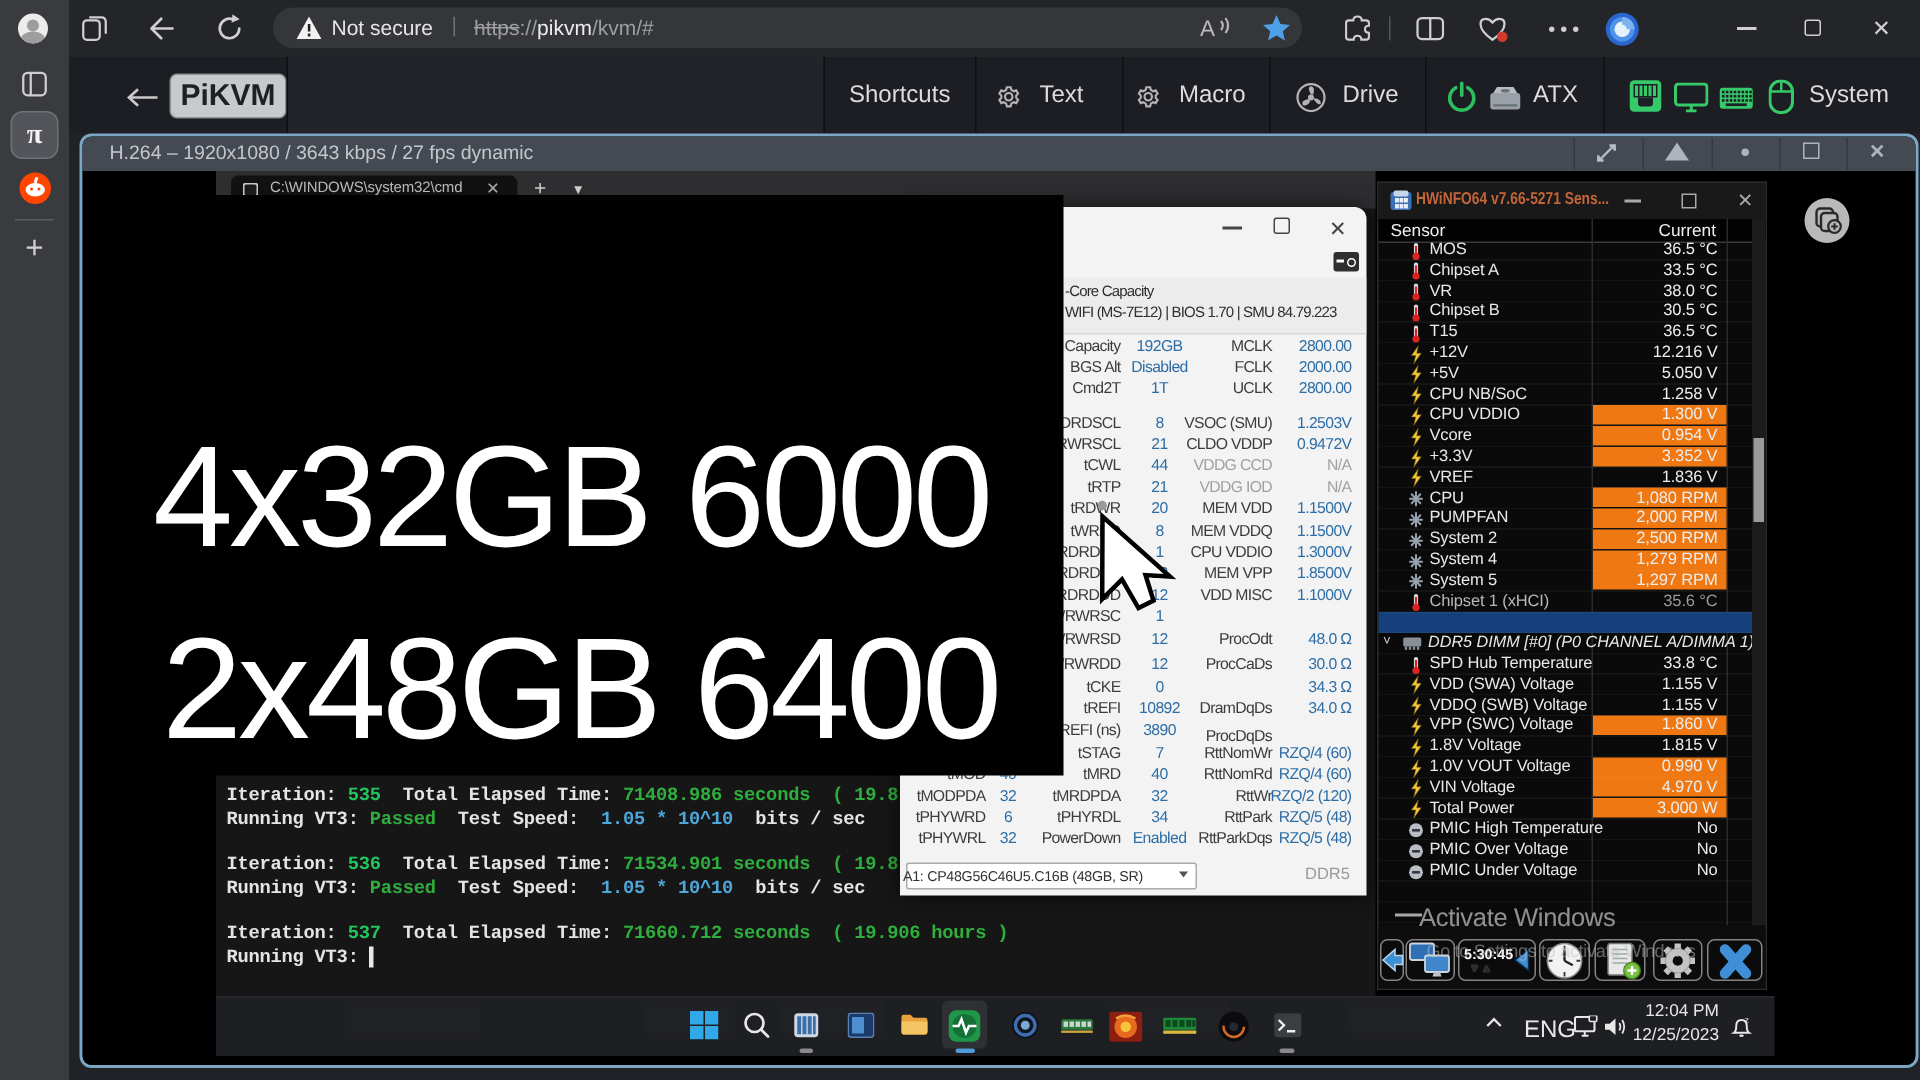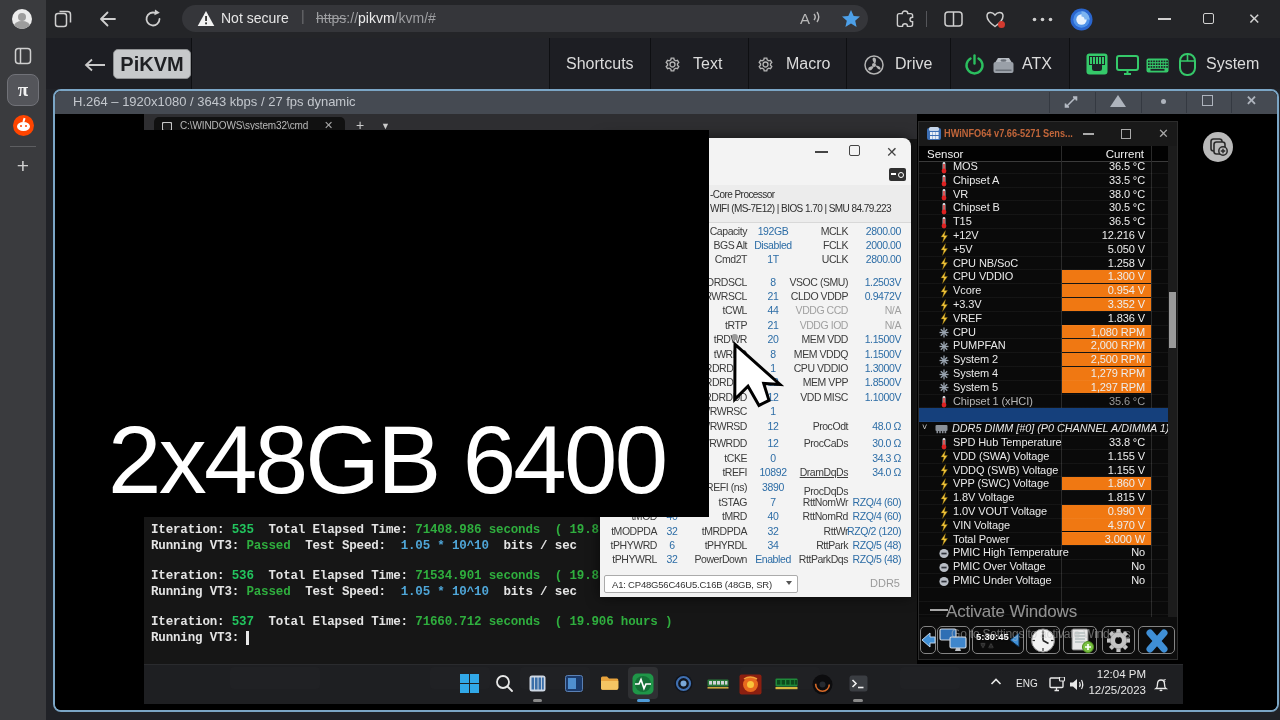--- a/index.html
+++ b/index.html
@@ -293,21 +293,21 @@
     <div class="abs" style="left:215px;top:13px;width:13px;height:1.5px;background:#444;"></div>
     <div class="abs" style="left:249px;top:7px;width:11px;height:11px;border:1.5px solid #444;border-radius:2px;"></div>
     <div class="abs" style="left:286px;top:6px;color:#444;font-size:14px;">✕</div>
 
     <div class="abs" style="left:289px;top:30px;width:17px;height:13px;background:#2f2f2f;border-radius:2px;">
       <div class="abs" style="left:9px;top:3.5px;width:6px;height:6px;border-radius:50%;border:1.5px solid #fff;"></div>
       <div class="abs" style="left:2px;top:5px;width:5px;height:1.5px;background:#fff;"></div>
     </div>
 
     <div class="abs" style="left:0px;top:47px;width:311px;height:37px;background:#ececec;"></div>
-    <div class="abs" style="left:110px;top:51px;color:#2e2e2e;font-size:10px;letter-spacing:-0.55px;">-Core Processor</div>
+    <div class="abs" style="left:110px;top:51px;color:#2e2e2e;font-size:10px;letter-spacing:-0.55px;">-Core Capacity</div>
     <div class="abs" style="left:110px;top:65px;color:#2e2e2e;font-size:10px;letter-spacing:-0.55px;white-space:nowrap;">WIFI (MS-7E12) | BIOS 1.70 | SMU 84.79.223</div>
     <div class="abs" style="left:0px;top:84px;width:311px;height:1px;background:#d8d8d8;"></div>
     <div class="ztl" style="left:67px;top:86.5px;width:80px;">Capacity</div>
     <div class="ztv" style="left:153px;top:86.5px;width:40px;">192GB</div>
     <div class="ztl" style="left:158px;top:86.5px;width:90px;">MCLK</div>
     <div class="ztvr" style="left:221px;top:86.5px;width:80px;">2800.00</div>
     <div class="ztl" style="left:67px;top:100.9px;width:80px;">BGS Alt</div>
     <div class="ztv" style="left:153px;top:100.9px;width:40px;">Disabled</div>
     <div class="ztl" style="left:158px;top:100.9px;width:90px;">FCLK</div>
     <div class="ztvr" style="left:221px;top:100.9px;width:80px;">2000.00</div>
@@ -360,21 +360,21 @@
     <div class="ztl" style="left:67px;top:299.4px;width:80px;">tWRWRDD</div>
     <div class="ztv" style="left:153px;top:299.4px;width:40px;">12</div>
     <div class="ztl" style="left:158px;top:299.4px;width:90px;">ProcCaDs</div>
     <div class="ztvr" style="left:221px;top:299.4px;width:80px;">30.0 Ω</div>
     <div class="ztl" style="left:67px;top:313.8px;width:80px;">tCKE</div>
     <div class="ztv" style="left:153px;top:313.8px;width:40px;">0</div>
     <div class="ztl" style="left:158px;top:313.8px;width:90px;margin-top:33px;">ProcDqDs</div>
     <div class="ztvr" style="left:221px;top:313.8px;width:80px;">34.3 Ω</div>
     <div class="ztl" style="left:67px;top:328.2px;width:80px;">tREFI</div>
     <div class="ztv" style="left:153px;top:328.2px;width:40px;">10892</div>
-    <div class="ztl" style="left:158px;top:328.2px;width:90px;text-decoration:underline;">DramDqDs</div>
+    <div class="ztl" style="left:158px;top:328.2px;width:90px;">DramDqDs</div>
     <div class="ztvr" style="left:221px;top:328.2px;width:80px;">34.0 Ω</div>
     <div class="ztl" style="left:67px;top:342.6px;width:80px;">tREFI (ns)</div>
     <div class="ztv" style="left:153px;top:342.6px;width:40px;">3890</div>
     <div class="ztl" style="left:67px;top:357.8px;width:80px;">tSTAG</div>
     <div class="ztv" style="left:153px;top:357.8px;width:40px;">7</div>
     <div class="ztl" style="left:158px;top:357.8px;width:90px;">RttNomWr</div>
     <div class="ztvr" style="left:221px;top:357.8px;width:80px;">RZQ/4 (60)</div>
     <div class="ztl" style="left:5px;top:372.2px;width:52px;">tMOD</div>
     <div class="ztv" style="left:57px;top:372.2px;width:30px;">40</div>
     <div class="ztl" style="left:67px;top:372.2px;width:80px;">tMRD</div>
@@ -394,26 +394,27 @@
     <div class="ztl" style="left:158px;top:401.0px;width:90px;">RttPark</div>
     <div class="ztvr" style="left:221px;top:401.0px;width:80px;">RZQ/5 (48)</div>
     <div class="ztl" style="left:5px;top:415.4px;width:52px;">tPHYWRL</div>
     <div class="ztv" style="left:57px;top:415.4px;width:30px;">32</div>
     <div class="ztl" style="left:67px;top:415.4px;width:80px;">PowerDown</div>
     <div class="ztv" style="left:153px;top:415.4px;width:40px;">Enabled</div>
     <div class="ztl" style="left:158px;top:415.4px;width:90px;">RttParkDqs</div>
     <div class="ztvr" style="left:221px;top:415.4px;width:80px;">RZQ/5 (48)</div>
 
     <div class="abs" style="left:4px;top:437px;width:194px;height:18px;background:#ffffff;border:1px solid #ababab;border-radius:2px;"></div>
-    <div class="abs" style="left:12px;top:441px;color:#333;font-size:9.5px;letter-spacing:-0.2px;">A1: CP48G56C46U5.C16B (48GB, SR)</div>
+    <div class="abs" style="left:2px;top:441px;color:#333;font-size:9.5px;letter-spacing:-0.2px;">A1: CP48G56C46U5.C16B (48GB, SR)</div>
     <div class="abs" style="left:186px;top:443px;width:0;height:0;border-left:3.5px solid transparent;border-right:3.5px solid transparent;border-top:4.5px solid #555;"></div>
     <div class="abs" style="left:270px;top:439px;color:#9a9a9a;font-size:11px;">DDR5</div>
   </div>
 
   <div class="abs" style="left:62px;top:130px;width:647px;height:387px;background:#000;"></div>
+  <div class="abs bigram" style="left:102px;top:284px;">4x32GB 6000</div>
   <div class="abs bigram" style="left:108px;top:412px;">2x48GB 6400</div>
 
   <div class="abs" style="left:918px;top:121px;width:260px;height:539px;background:#0a0a0a;border:1px solid #2c2c2c;z-index:40;">
   <div class="abs" style="left:0;top:0;width:258px;height:24px;background:#191919;"></div>
   <div class="abs" style="left:7px;top:4px;width:16px;height:16px;">
         <svg width="16" height="16" viewBox="0 0 16 16">
           <rect x="1" y="2" width="14" height="12" rx="2" fill="#3d6fb4"></rect>
           <rect x="3" y="1" width="10" height="4" rx="1.5" fill="#c6d6ea"></rect>
           <rect x="4" y="6" width="2.6" height="3" fill="#e8eef6"></rect>
           <rect x="7" y="6" width="2.6" height="3" fill="#e8eef6"></rect>
@@ -949,21 +950,21 @@
         <path d="M3.5 5 L7 8.5 L3.5 12" stroke="#f0f0f0" stroke-width="1.6" fill="none"></path>
         <path d="M9 12.5 L14.5 12.5" stroke="#f0f0f0" stroke-width="1.6"></path>
       </svg>
     </div>
   <div class="abs" style="left:853px;top:699px;width:10px;height:2.5px;border-radius:2px;background:#8a8a8a;z-index:31;"></div>
   <div class="abs" style="left:990px;top:678px;z-index:31;">
       <svg width="12" height="8" viewBox="0 0 12 8">
         <path d="M1.5 6 L6 1.5 L10.5 6" fill="none" stroke="#e8e8e8" stroke-width="1.6"></path>
       </svg>
     </div>
-  <div class="abs" style="left:1016px;top:678px;color:#e8e8e8;font-size:10px;z-index:31;">ENG</div>
+  <div class="abs" style="left:1016px;top:678px;color:#e8e8e8;font-size:16px;z-index:31;">ENG</div>
   <div class="abs" style="left:1049px;top:677px;z-index:31;">
       <svg width="17" height="15" viewBox="0 0 17 15">
         <rect x="1" y="1" width="13" height="9.5" rx="1" fill="none" stroke="#e8e8e8" stroke-width="1.4"></rect>
         <path d="M5.5 13.5 L10 13.5 M7.5 11 L7.5 13.5" stroke="#e8e8e8" stroke-width="1.3"></path>
         <rect x="10.5" y="0" width="5" height="4" rx="0.8" fill="#1e1f22" stroke="#e8e8e8" stroke-width="1.1"></rect>
       </svg>
     </div>
   <div class="abs" style="left:1069px;top:677px;z-index:31;">
       <svg width="16" height="15" viewBox="0 0 16 15">
         <path d="M1 5.5 L4 5.5 L8 2 L8 13 L4 9.5 L1 9.5 Z" fill="#e8e8e8"></path>

